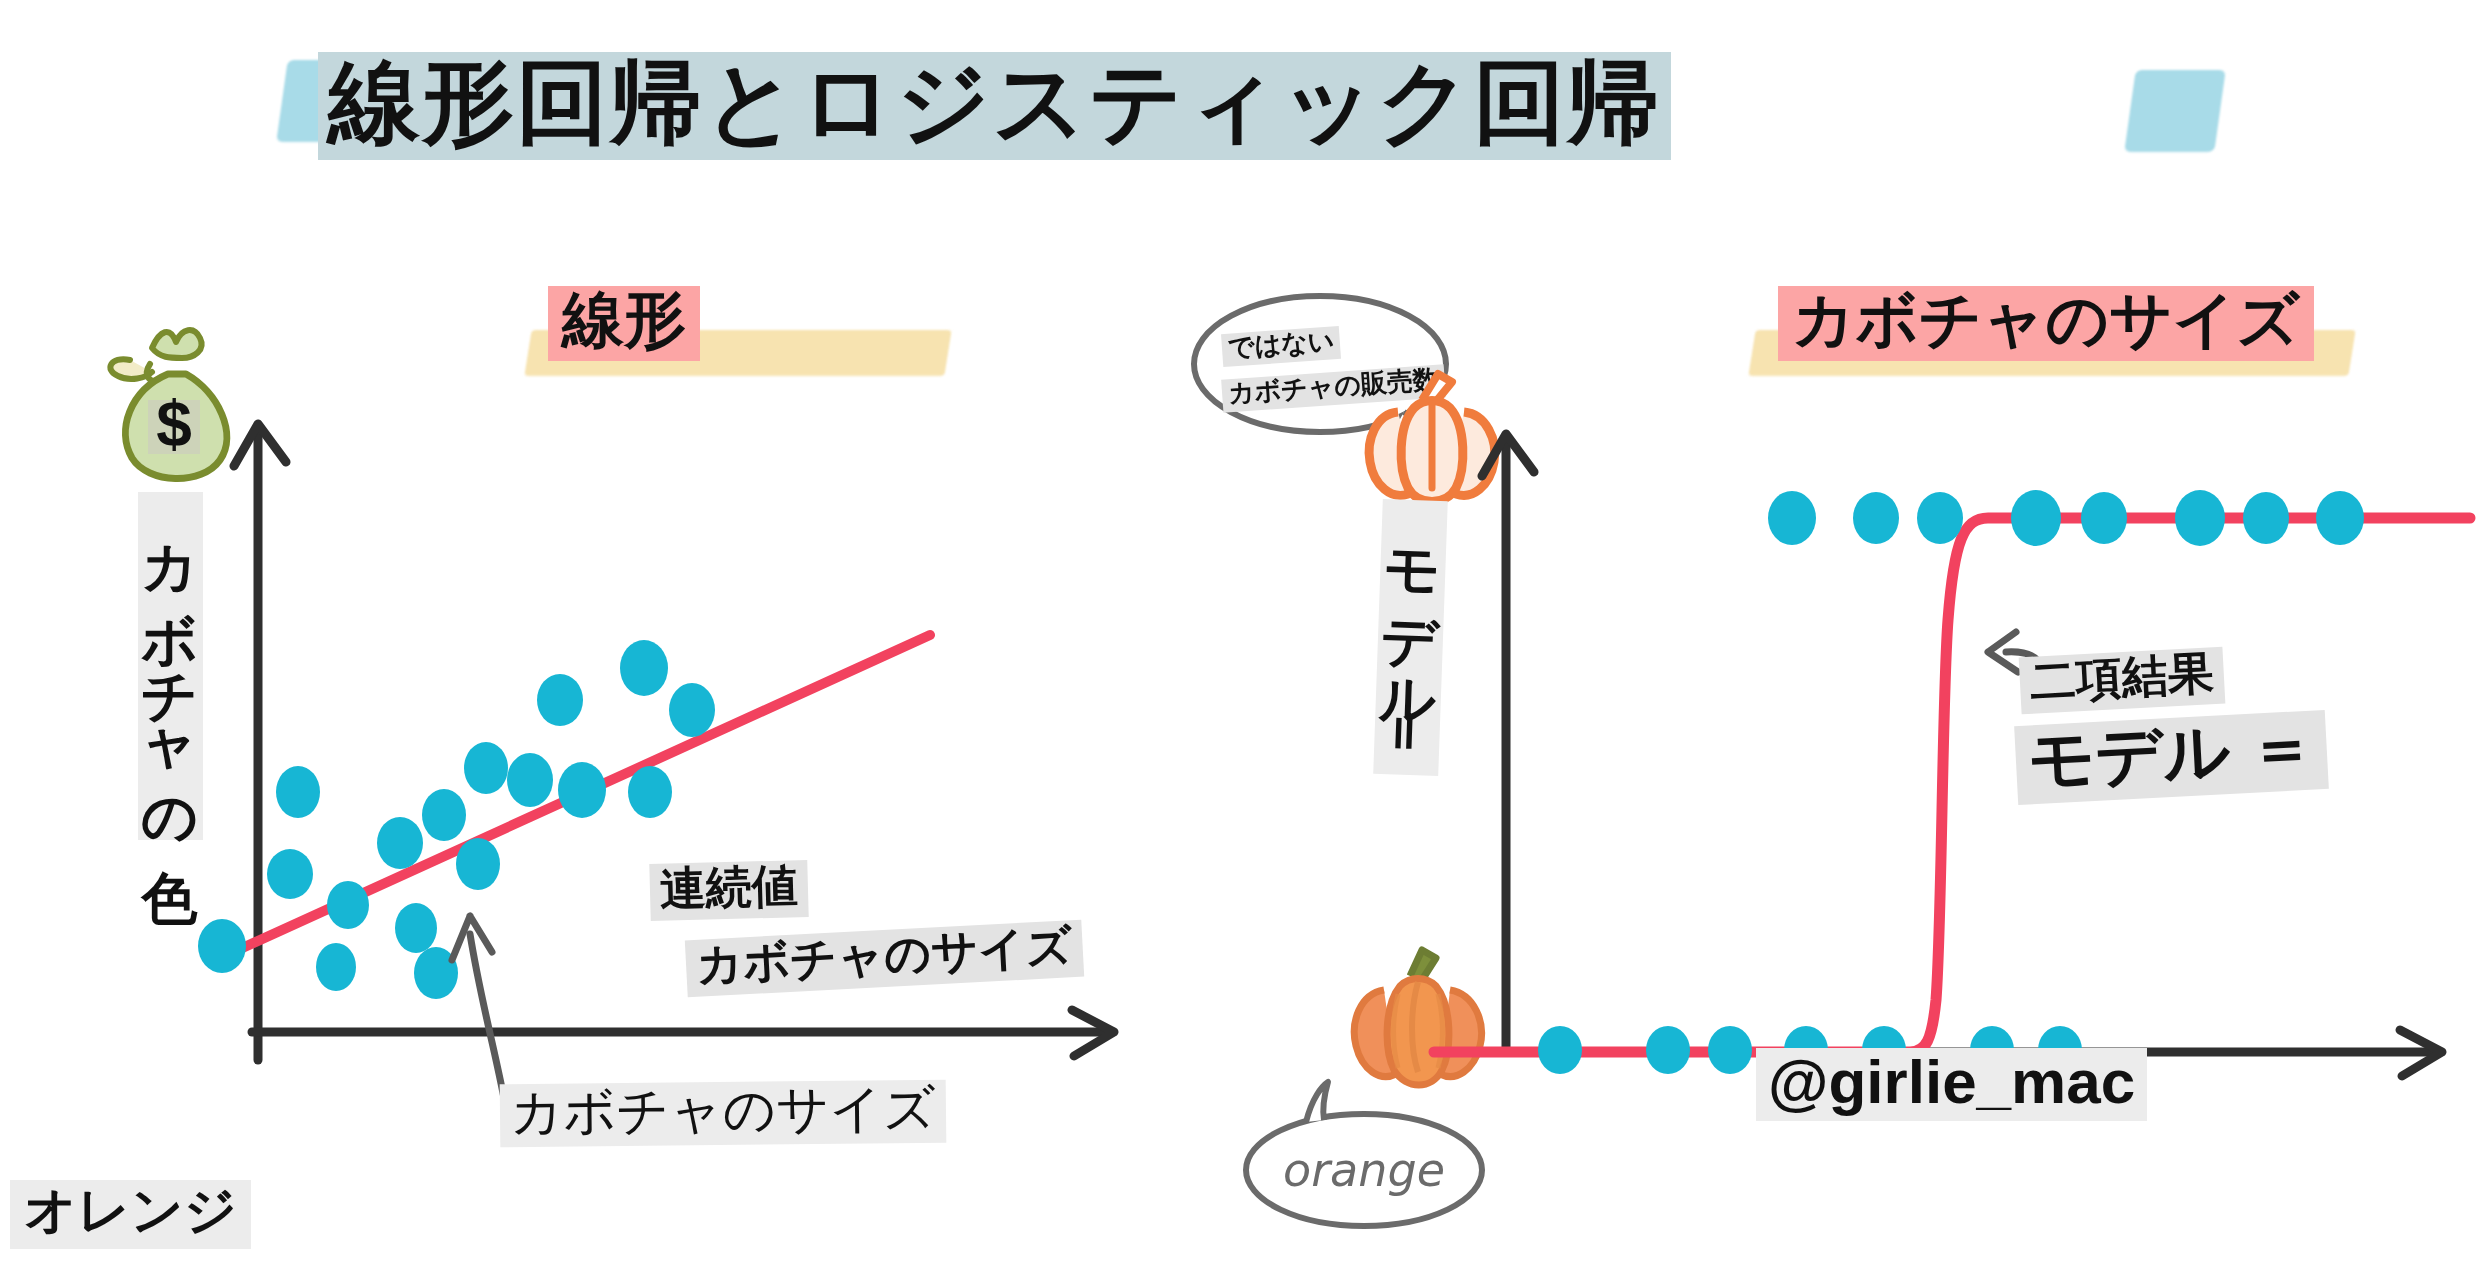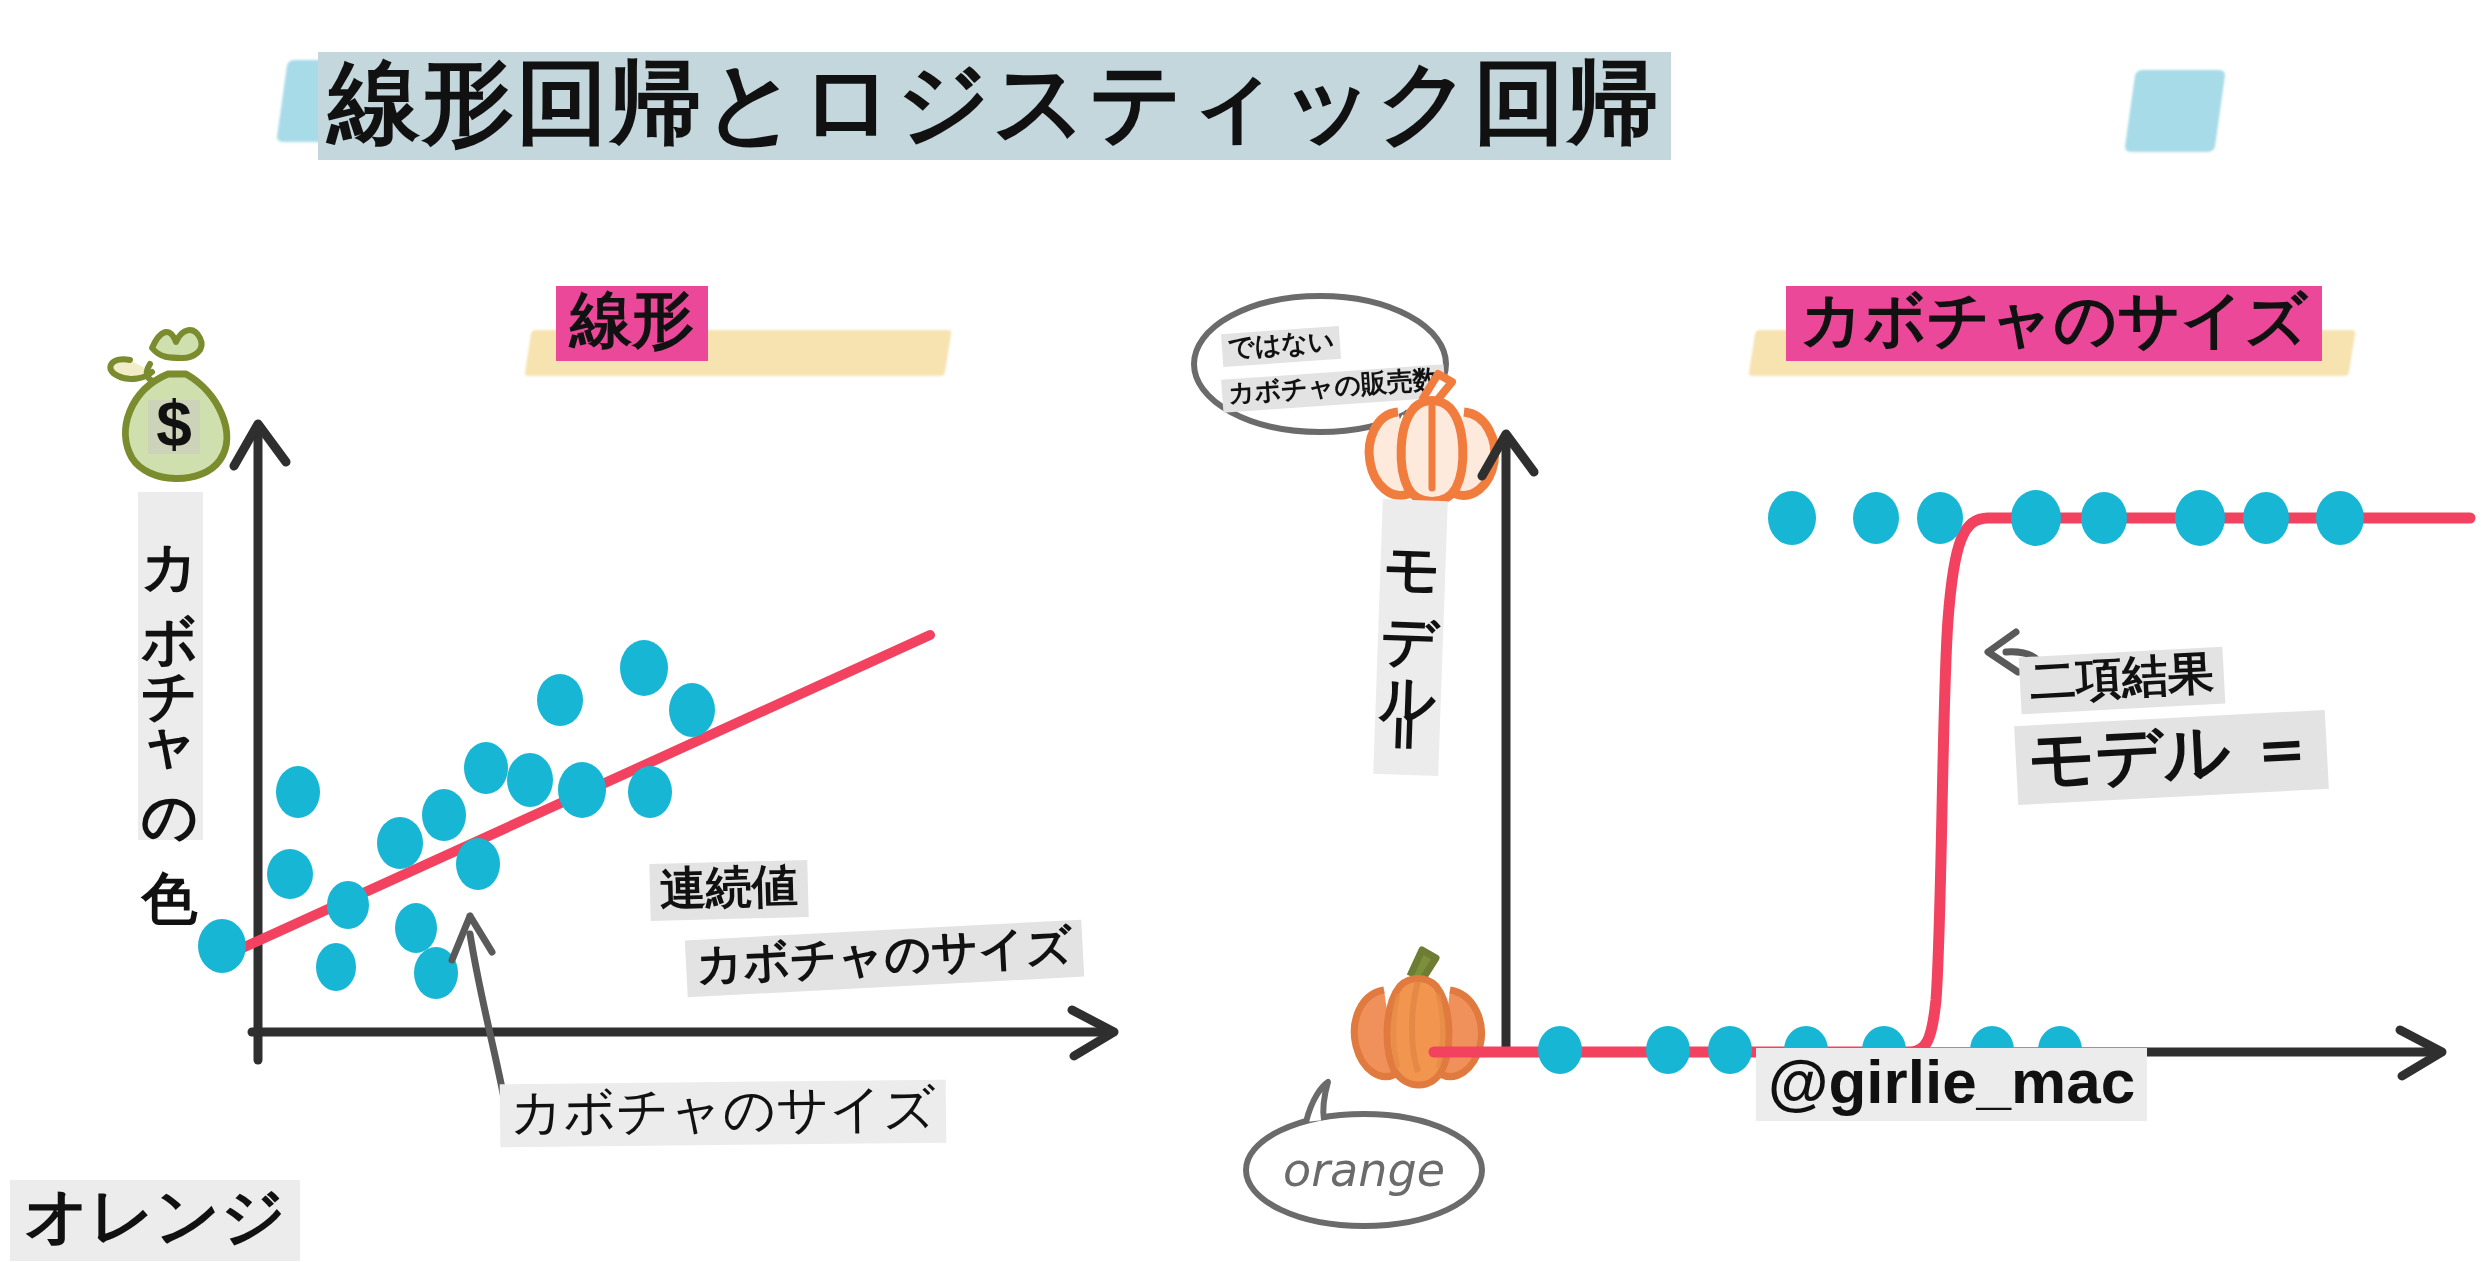--- a/index.html
+++ b/index.html
@@ -13,42 +13,42 @@
     filter:blur(1px);
   }
   .hl-cream{
     position:absolute;background:#f7e3b0;border-radius:4px;filter:blur(1px);
   }
   
   .chip{
     position:absolute;background:#e3e3e3;color:#111;
     line-height:1.02;white-space:nowrap;
   }
-  .chip.cream{background:#ec4899;margin-left:8px;}
+  .chip.cream{background:#fca5a5;}
   .chip.blue{background:#c3d7dc;}
   .chip.light{background:#ececec;}
   
   #title{
     font-size:92px;font-weight:700;letter-spacing:2px;
     padding:4px 10px 10px 10px;
     text-align:right;
   }
   
   .panel-head{font-size:62px;font-weight:700;padding:2px 14px 10px 14px;}
   
   .vlabel{
     writing-mode:vertical-rl;font-size:56px;font-weight:700;
     padding:14px 4px;
   }
   .axis-x-label{font-size:52px;font-weight:500;padding:2px 10px 8px 10px;}
   .anno{font-size:46px;font-weight:600;padding:2px 10px 8px 10px;}
   .anno-big{font-size:66px;font-weight:800;padding:2px 12px 10px 12px;}
   .bubble-txt{font-size:26px;font-weight:600;padding:1px 6px 5px 6px;}
   .handle{font-size:62px;font-weight:700;padding:2px 12px 8px 12px;}
-  .botword{font-size:64px;font-weight:700;padding:4px 14px 12px 14px;}
+  .botword{font-size:52px;font-weight:700;padding:4px 14px 12px 14px;}
   svg{position:absolute;overflow:visible;}
   .dot{fill:#17b6d4;}
 </style>
 </head>
 <body>
 
 <div class="hl-blue" style="left:282px;top:60px;width:70px;height:82px;transform:skewX(-8deg);"></div>
 <div class="hl-blue" style="left:2130px;top:70px;width:90px;height:82px;transform:skewX(-8deg);"></div>
 <div class="chip blue" id="title" style="left:318px;top:52px;">線形回帰とロジスティック回帰</div>
 

